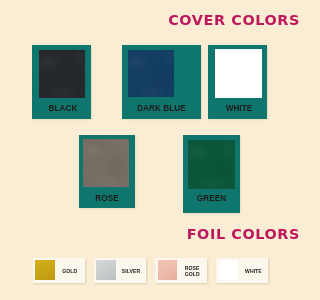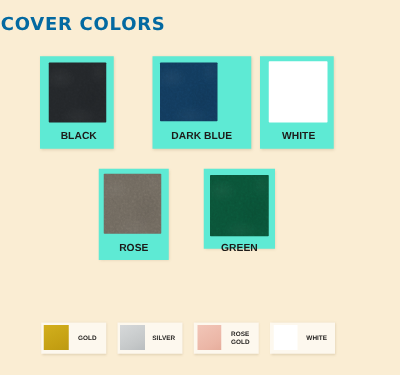--- a/index.html
+++ b/index.html
@@ -4,27 +4,27 @@
 <style>
   html,body{margin:0;padding:0;}
   body{width:300px;height:300px;overflow:hidden;background:#faedd3;
        font-family:"Liberation Sans",sans-serif;}
   .page{position:relative;width:300px;height:300px;background:#faedd3;overflow:hidden;}
 
   
   .defs{position:absolute;width:0;height:0;overflow:hidden;}
 
   
-  .heading{position:absolute;left:0;width:300px;text-align:left;
+  .heading{position:absolute;left:0;width:300px;text-align:right;
       font-family:"DejaVu Sans",sans-serif;
-      color:#0369a1;font-weight:bold;font-size:14.4px;letter-spacing:.6px;
+      color:#be185d;font-weight:bold;font-size:14.4px;letter-spacing:.6px;
       text-indent:.6px;line-height:1;white-space:pre;}
 
   
-  .card{position:absolute;background:#5eead4;
+  .card{position:absolute;background:#0f766e;
         box-shadow:.6px .8px 2.2px rgba(150,124,82,.26);}
   .card .sw{position:absolute;overflow:hidden;border-radius:.6px;}
   .card .sw .tex{position:absolute;inset:0;opacity:.40;mix-blend-mode:overlay;}
   .card .sw .tex svg{display:block;width:100%;height:100%;}
   .card .sw .blotch{position:absolute;inset:0;opacity:.055;
         background-image:
           radial-gradient(ellipse 20px 15px at 20% 26%, rgba(255,255,255,.8), rgba(255,255,255,0) 72%),
           radial-gradient(ellipse 17px 21px at 74% 60%, rgba(0,0,0,.7), rgba(0,0,0,0) 72%),
           radial-gradient(ellipse 24px 13px at 52% 90%, rgba(255,255,255,.6), rgba(255,255,255,0) 72%),
           radial-gradient(ellipse 14px 16px at 88% 16%, rgba(255,255,255,.5), rgba(255,255,255,0) 72%);}
@@ -104,32 +104,33 @@
       <div class="tex">
           <svg viewBox="0 0 48 48" preserveAspectRatio="none">
             <rect width="48" height="48" filter="url(#fabgrain)"></rect>
           </svg>
         </div>
       <div class="blotch"></div>
     </div>
     <div class="lbl" style="top:59.9px">ROSE</div>
   </div>
 
-  <div class="card" style="left:163px;top:135.4px;width:57.1px;height:64px">
+  <div class="card" style="left:183px;top:135.4px;width:57.1px;height:78px">
     <div class="sw" style="left:4.5px;top:5.1px;width:47.2px;height:48.8px;background:#0a5237">
       <div class="tex">
           <svg viewBox="0 0 48 48" preserveAspectRatio="none">
             <rect width="48" height="48" filter="url(#fabgrain)"></rect>
           </svg>
         </div>
       <div class="blotch"></div>
     </div>
     <div class="lbl" style="top:59.9px">GREEN</div>
   </div>
 
+  <div class="heading" style="top:227.3px">FOIL COLORS</div>
 
   <div class="chip" style="left:32.5px;top:258px;width:52.2px;height:24.7px">
     <div class="fsw" style="background:linear-gradient(155deg,#d4ae1d 0%,#cba818 35%,#c5a013 70%,#bd9a10 100%)"></div>
     <div class="flbl" style="top:9.9px">GOLD</div>
   </div>
 
   <div class="chip" style="left:93.7px;top:258px;width:52.2px;height:24.7px">
     <div class="fsw" style="background:linear-gradient(150deg,#d6d8d9 0%,#cdd0d1 38%,#c4c7c8 72%,#b9bdbf 100%)"></div>
     <div class="flbl" style="top:9.9px">SILVER</div>
   </div>

